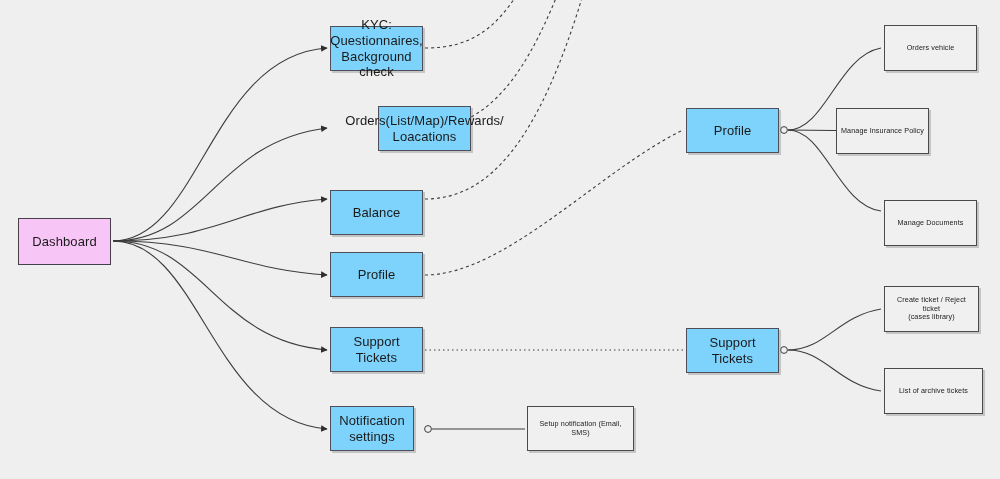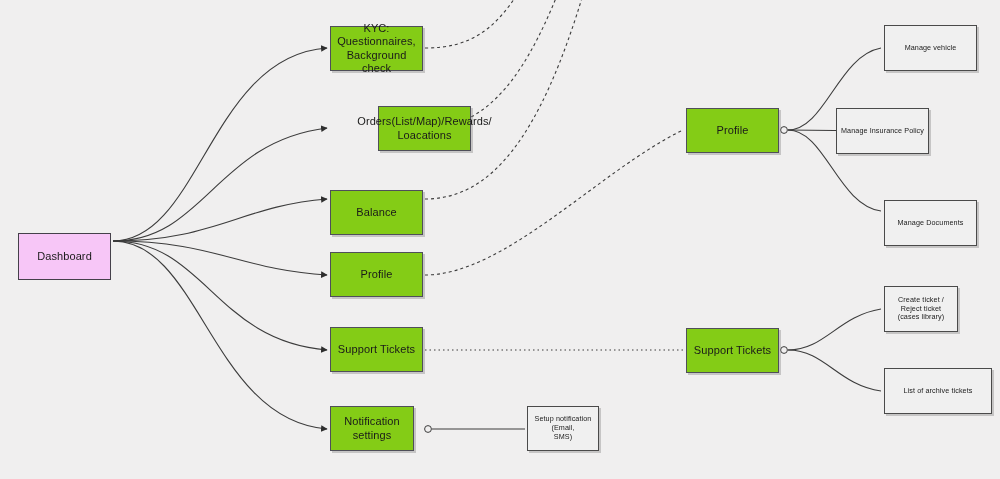--- a/index.html
+++ b/index.html
@@ -35,27 +35,26 @@
     color: #1a1a1a;
     z-index: 2;
   }
   .node .label {
     padding: 0 4px;
     white-space: pre-line;
   }
   .node-start {
     background: #f7c6f7;
     border: 1.3px solid #45404a;
-    font-size: 11px;
-    margin-top: 15px;
+    font-size: 13px;
   }
   .node-purple {
-    background: #84cc16;
+    background: #7dd3fc;
     border: 1.3px solid #4f4f59;
-    font-size: 11px;
+    font-size: 13px;
   }
   .node-gray {
     background: #f0f0f0;
     border: 1.3px solid #4a4a4a;
     font-size: 7.2px;
     box-shadow: 2px 2px 0 rgba(120,120,120,0.45);
   }
   .node-purple, .node-gray {
     box-shadow: 2px 2px 0 rgba(130,130,130,0.38);
   }
@@ -112,40 +111,40 @@
       </div>
       <div class="node node-purple" style="left: 330px; top: 252px; width: 93px; height: 45px;">
         <span class="label">Profile</span>
       </div>
       <div class="node node-purple" style="left: 330px; top: 327px; width: 93px; height: 45px;">
         <span class="label">Support Tickets</span>
       </div>
       <div class="node node-purple" style="left: 330px; top: 406px; width: 84px; height: 45px;">
         <span class="label">Notification settings</span>
       </div>
-      <div class="node node-gray" style="left: 527px; top: 406px; width: 72px; height: 45px; text-align: center;">
+      <div class="node node-gray" style="left: 527px; top: 406px; width: 107px; height: 45px; text-align: center;">
         <span class="label">Setup notification (Email,
 SMS)</span>
       </div>
       <div class="node node-purple" style="left: 686px; top: 108px; width: 93px; height: 45px;">
         <span class="label">Profile</span>
       </div>
       <div class="node node-purple" style="left: 686px; top: 328px; width: 93px; height: 45px;">
         <span class="label">Support Tickets</span>
       </div>
       <div class="node node-gray" style="left: 884px; top: 25px; width: 93px; height: 46px;">
-        <span class="label">Manage vehicle</span>
+        <span class="label">Orders vehicle</span>
       </div>
       <div class="node node-gray" style="left: 836px; top: 108px; width: 93px; height: 46px;">
         <span class="label">Manage Insurance Policy</span>
       </div>
       <div class="node node-gray" style="left: 884px; top: 200px; width: 93px; height: 46px;">
         <span class="label">Manage Documents</span>
       </div>
-      <div class="node node-gray" style="left: 884px; top: 286px; width: 74px; height: 46px;">
+      <div class="node node-gray" style="left: 884px; top: 286px; width: 95px; height: 46px;">
         <span class="label">Create ticket / Reject ticket
 (cases library)</span>
       </div>
-      <div class="node node-gray" style="left: 884px; top: 368px; width: 108px; height: 46px;">
+      <div class="node node-gray" style="left: 884px; top: 368px; width: 99px; height: 46px;">
         <span class="label">List of archive tickets</span>
       </div>
     </div>
 </div>
 
 </body></html>

